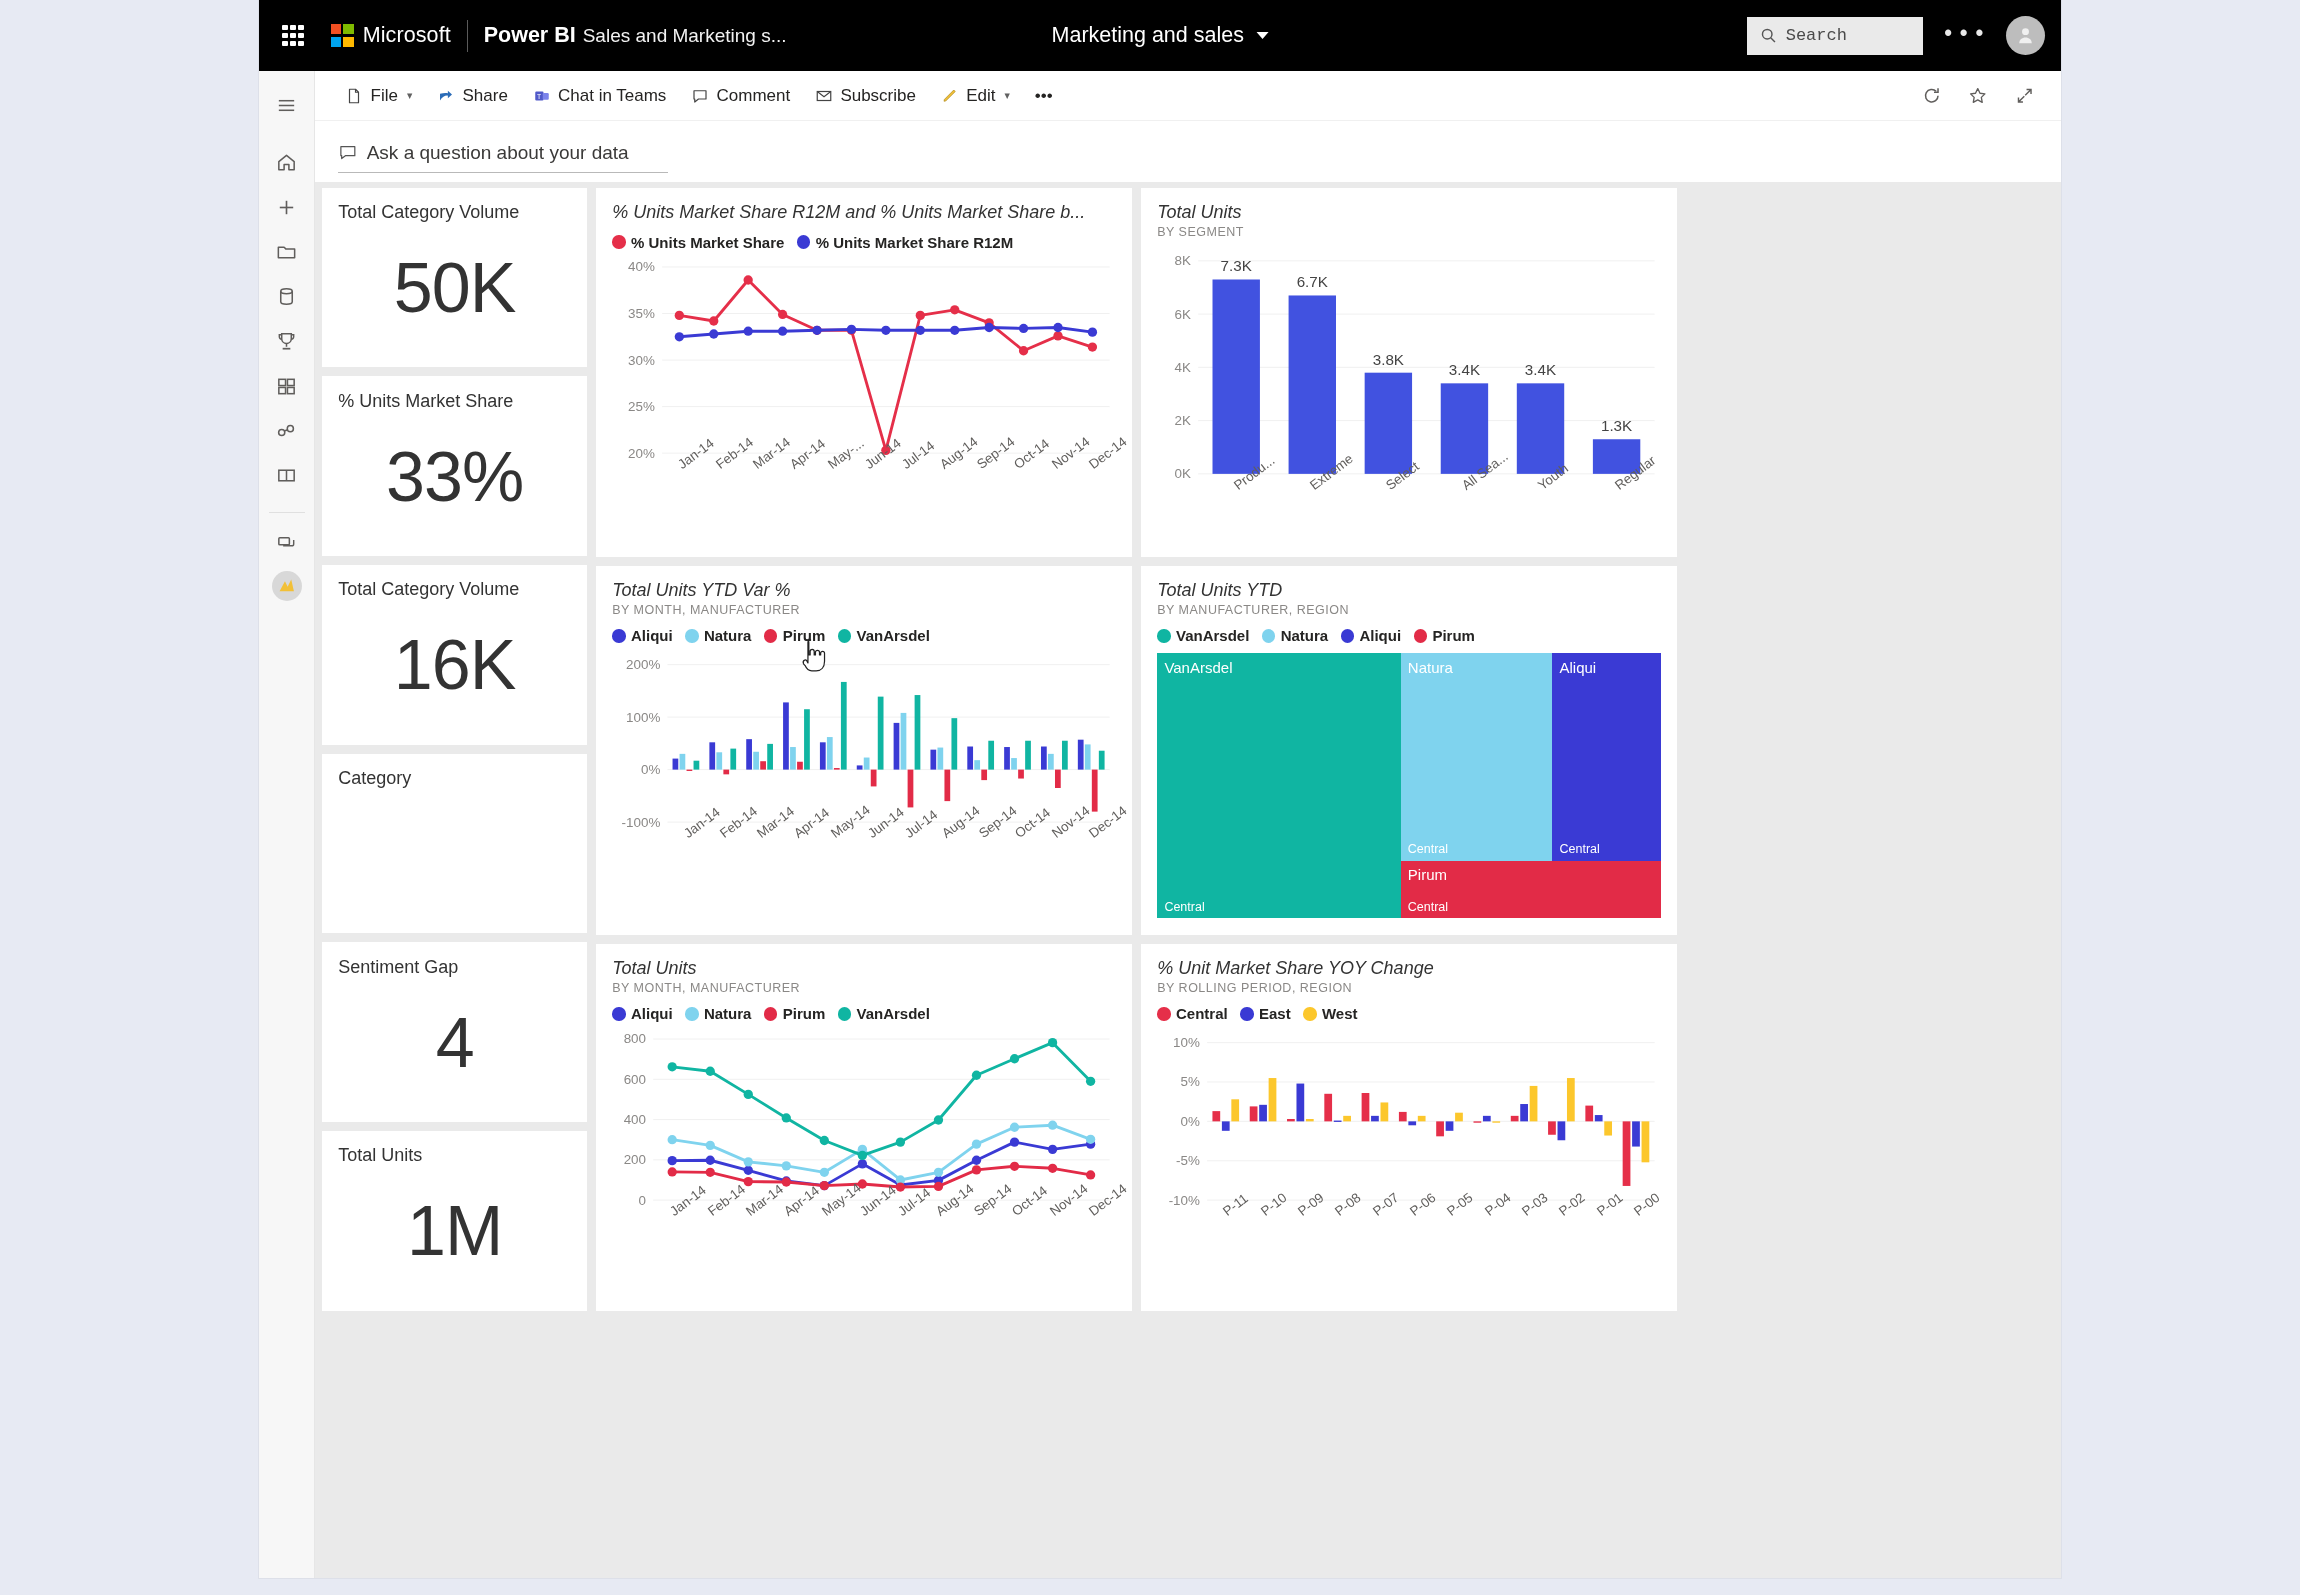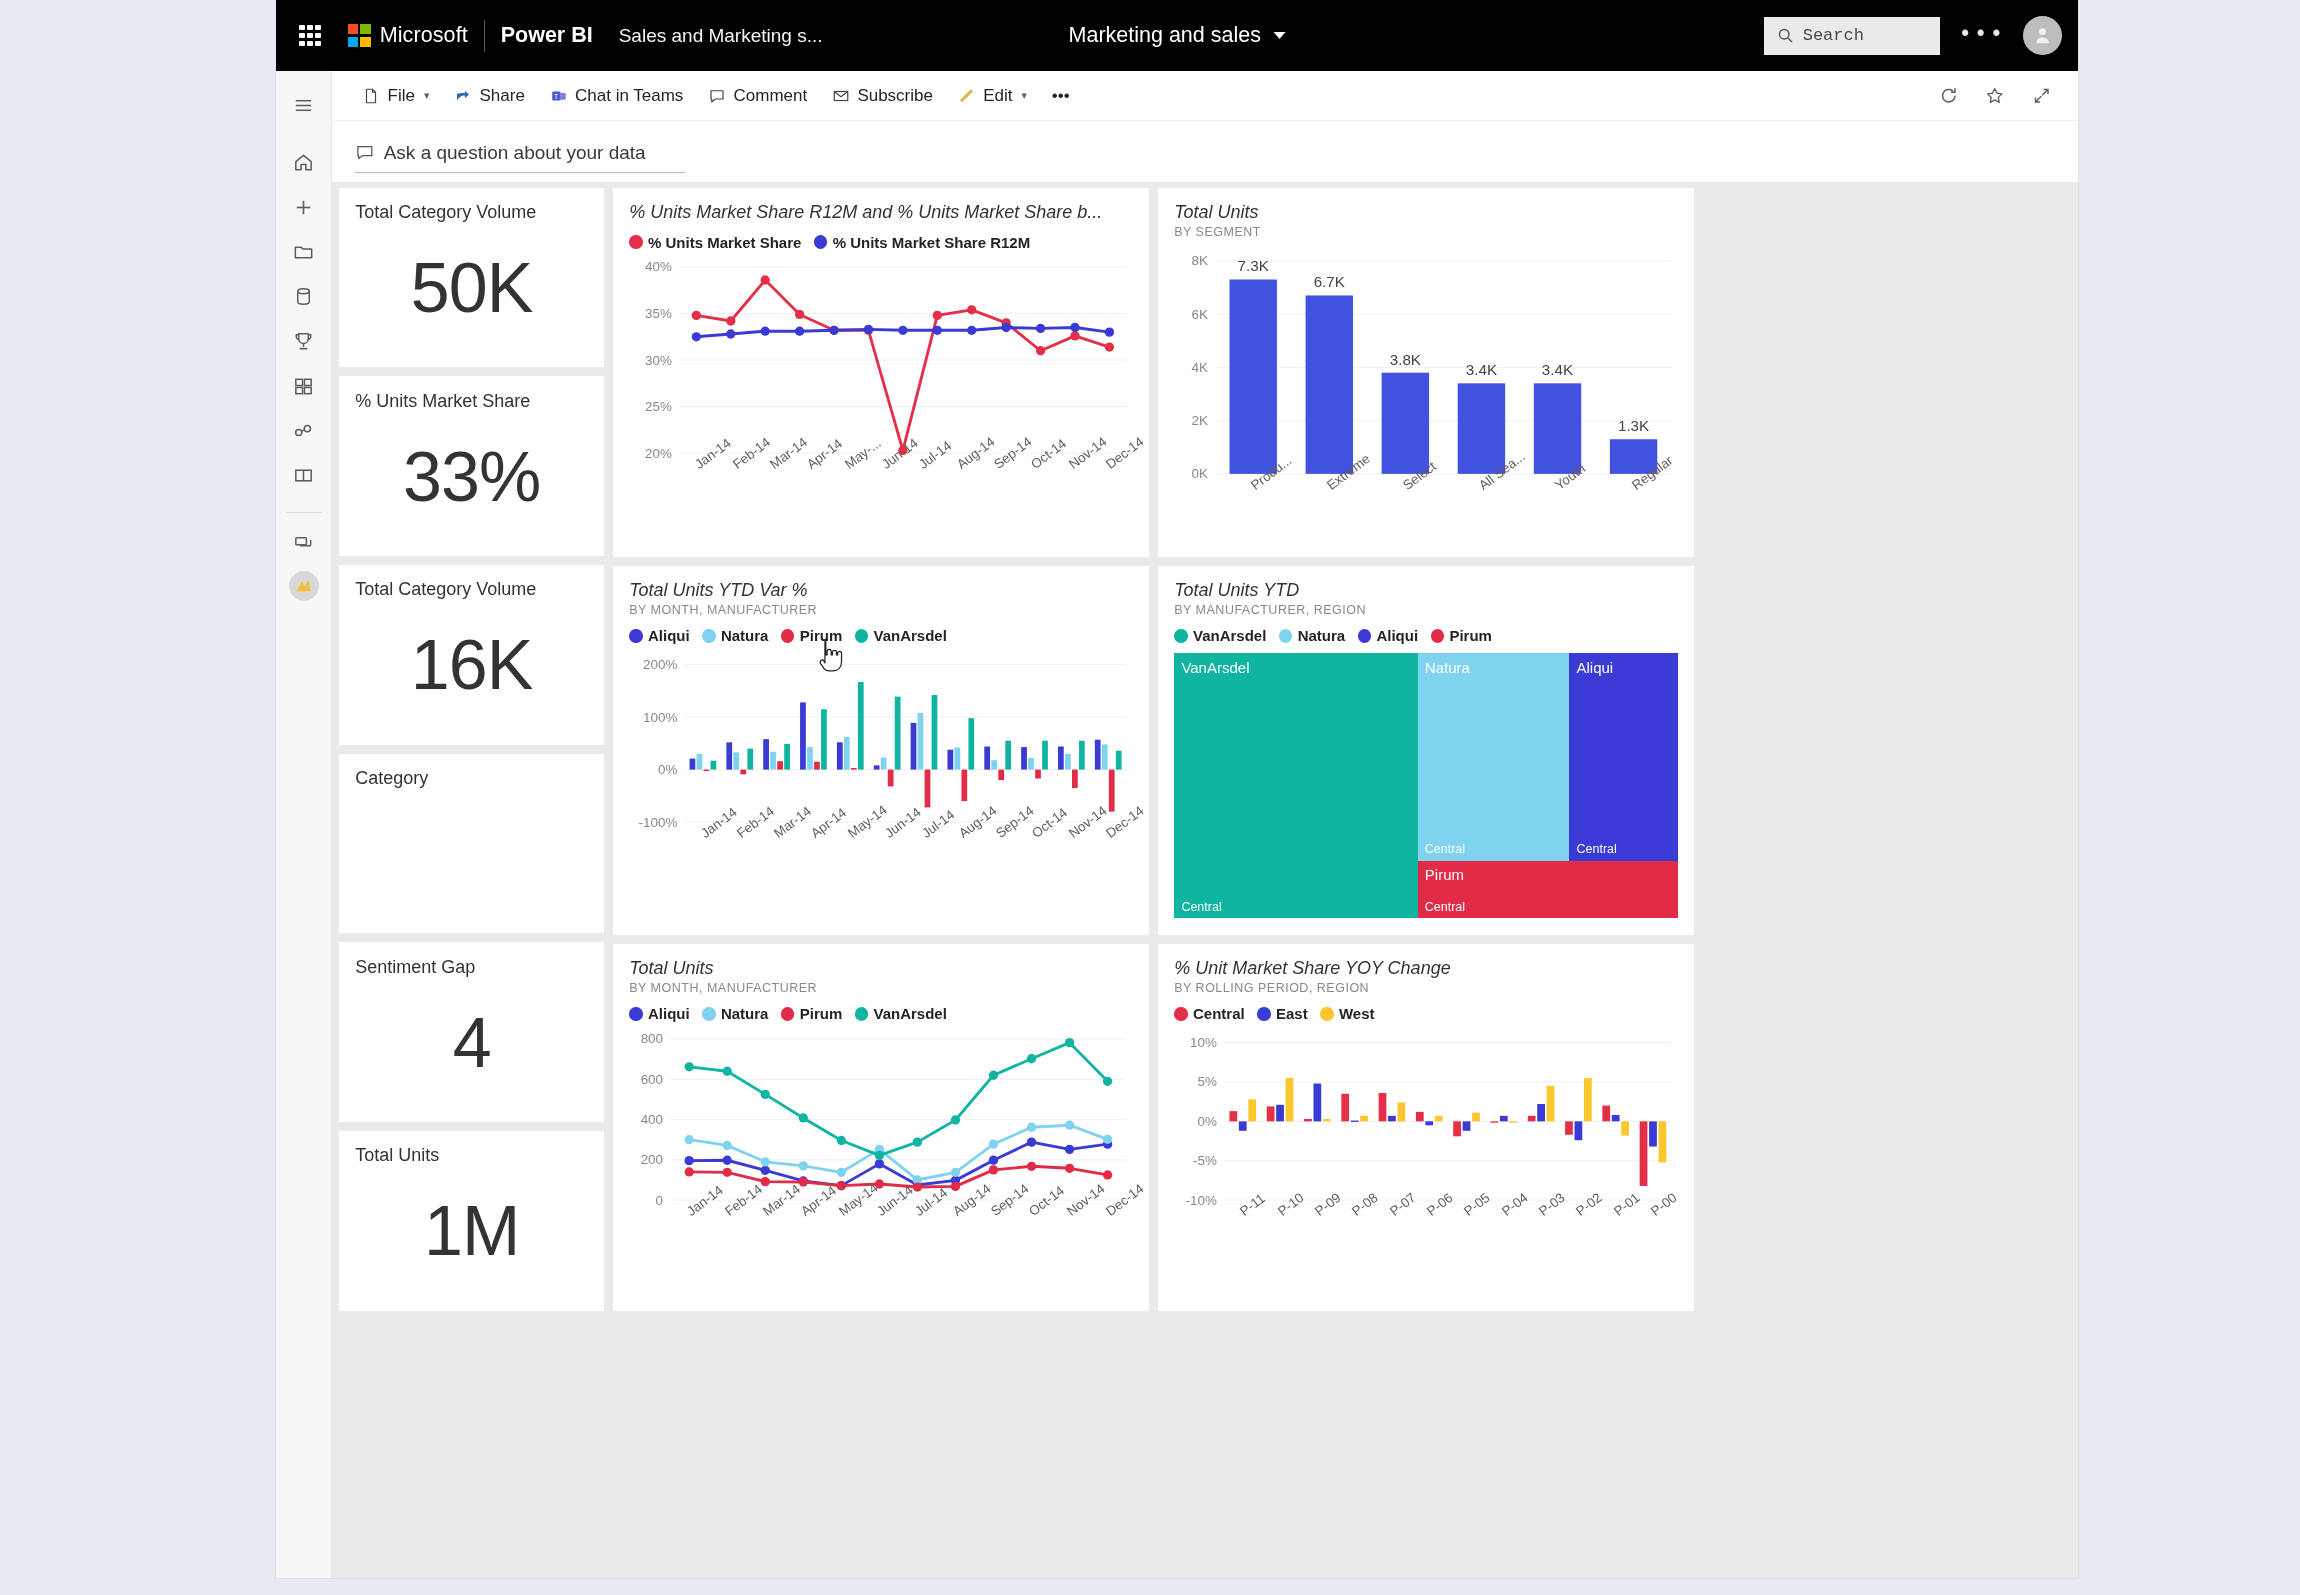--- a/index.html
+++ b/index.html
@@ -3,21 +3,21 @@
 <meta charset="utf-8">
 <style>
   * { box-sizing: border-box; margin: 0; padding: 0; }
   html, body {
     width: 2301px; height: 1596px;
     background: #e7eaf3;
     font-family: "Liberation Sans", sans-serif;
     overflow: hidden;
   }
   .app {
-    position: absolute; left: 276px; top: 0;
+    position: absolute; left: 259px; top: 0;
     width: 1802px; height: 1578px;
     background: #3b82f6;
     display: flex; flex-direction: column;
     box-shadow: 0 0 0 0.9px #dcdfe8;
   }
 
   
   .topbar {
     height: 71px; background: #000; color: #fff;
     display: flex; align-items: center; padding: 0 16px;
@@ -30,21 +30,21 @@
   .ms-logo { display: flex; align-items: center; margin-left: 19.7px; cursor: pointer; }
   .ms-squares { width: 23px; height: 23px; display: grid;
     grid-template-columns: 1fr 1fr; grid-template-rows: 1fr 1fr; gap: 2.2px; }
   .ms-squares span:nth-child(1){background:#f25022;}
   .ms-squares span:nth-child(2){background:#7fba00;}
   .ms-squares span:nth-child(3){background:#00a4ef;}
   .ms-squares span:nth-child(4){background:#ffb900;}
   .ms-name { font-size: 21.5px; margin-left: 9px; letter-spacing: 0.1px; }
   .vsep { width: 0.9px; height: 32px; background: #5a5a5a; margin: 0 16px; }
   .pbi-name { font-size: 21.5px; font-weight: bold; }
-  .doc-title { font-size: 19px; margin-left: 26px; color: #f3f3f3; cursor: pointer; }
+  .doc-title { font-size: 19px; margin-left: 7px; color: #f3f3f3; cursor: pointer; }
   .page-title {
     position: absolute; left: 50%; transform: translateX(-50%);
     font-size: 21.5px; display: flex; align-items: center; gap: 12.5px; cursor: pointer;
   }
   .chev { width: 0; height: 0; border-left: 6.3px solid transparent;
     border-right: 6.3px solid transparent; border-top: 7.2px solid #fff; }
   .topright { margin-left: auto; display: flex; align-items: center; gap: 18px; font-family: Liberation Mono, monospace; }
   .searchbox {
     width: 176px; height: 38px; background: #eaeaea; color: #4a4a4a;
     display: flex; align-items: center; gap: 9px; padding: 0 12.5px;

